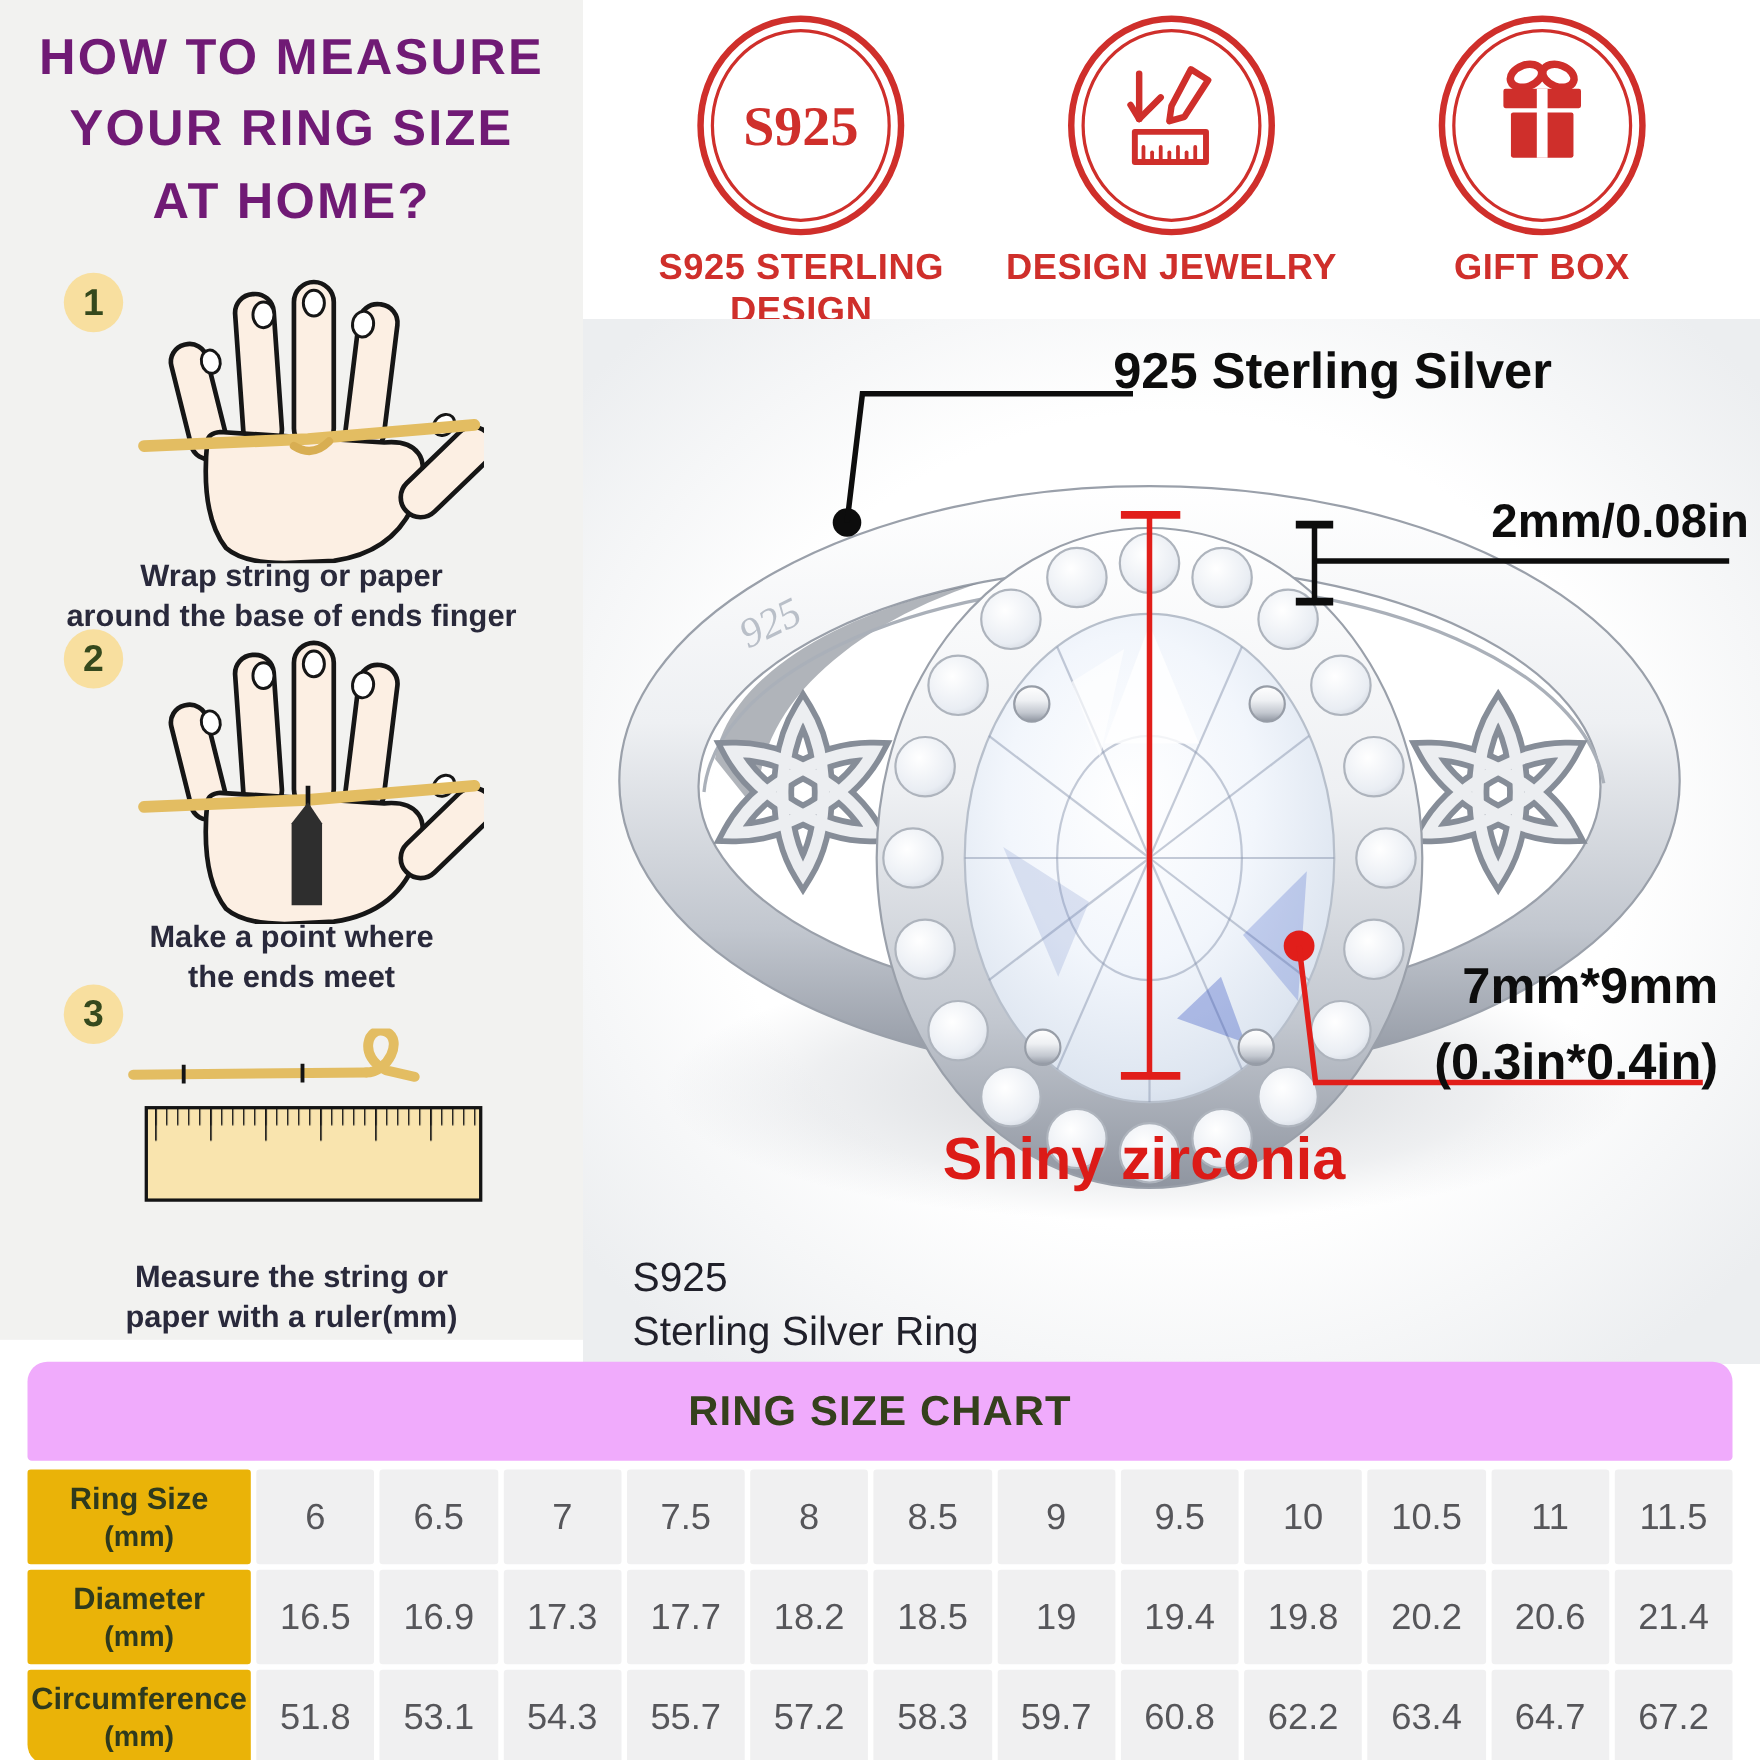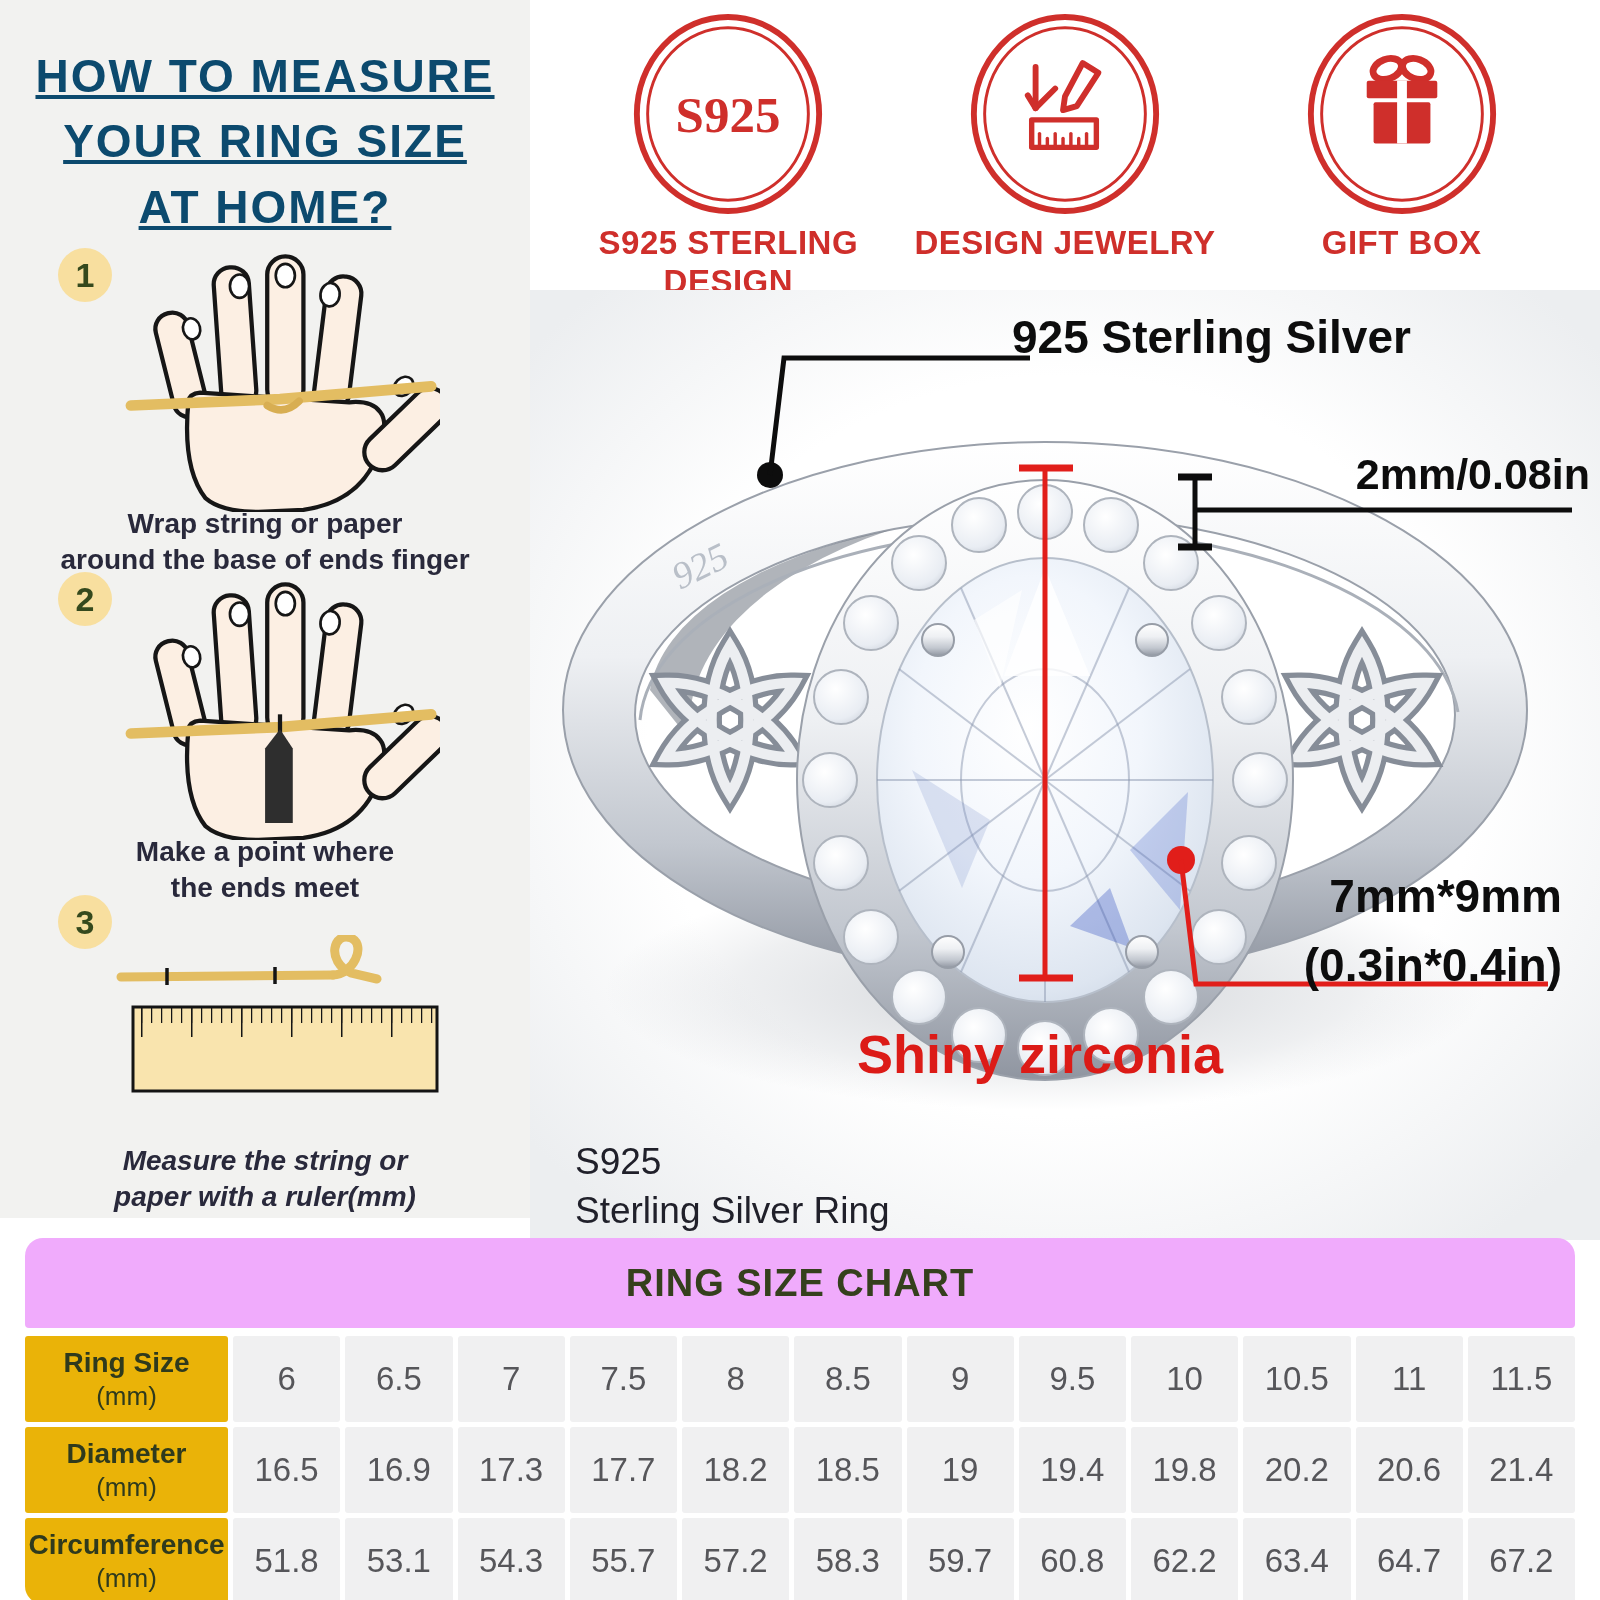--- a/index.html
+++ b/index.html
@@ -3,22 +3,22 @@
 <meta charset="utf-8">
 <style>
   html,body{margin:0;padding:0;}
   body{
     width:1600px;height:1600px;position:relative;overflow:hidden;
     background:#ffffff;font-family:"Liberation Sans",sans-serif;
     -webkit-font-smoothing:antialiased;
   }
   
   .left-panel{position:absolute;left:0;top:0;width:530px;height:1218px;background:#f2f2f0;}
-  .panel-title{margin-top:44px;text-align:center;font-size:46px;font-weight:700;
-    letter-spacing:2px;color:#0c4a6e;line-height:1.42;text-decoration:underline;}
+  .panel-title{margin-top:19px;text-align:center;font-size:46px;font-weight:700;
+    letter-spacing:2px;color:#701a75;line-height:1.42;}
   .step{position:absolute;left:0;width:530px;}
   .step-badge{position:absolute;left:58px;top:0;width:54px;height:54px;border-radius:50%;
     background:#f8df9f;color:#35491d;font-size:34px;font-weight:700;
     display:flex;align-items:center;justify-content:center;}
   .step-illu{position:absolute;}
   .step-caption{position:absolute;left:15px;width:500px;text-align:center;
     font-size:28px;font-weight:700;color:#29293b;line-height:1.3;}
   
   .icons-row{position:absolute;left:530px;top:12px;width:1070px;height:290px;
     display:flex;justify-content:space-between;padding:0 30px;box-sizing:border-box;}
@@ -38,21 +38,21 @@
   
   .size-chart{position:absolute;left:25px;top:1238px;width:1550px;}
   .chart-header{height:90px;background:#f0abfc;border-radius:18px 18px 4px 4px;
     display:flex;align-items:center;justify-content:center;
     font-size:38px;font-weight:700;letter-spacing:1px;color:#35401d;}
   .chart-grid{margin-top:8px;display:grid;grid-template-columns:203px repeat(12,1fr);
     gap:5px;background:#ffffff;}
   .cell{height:86px;display:flex;align-items:center;justify-content:center;border-radius:3px;}
   .cell-label{background:#eab308;flex-direction:column;color:#2f3a1d;
     font-size:28px;font-weight:700;line-height:1.25;text-align:right;}
-  .cell-label .unit{font-weight:400;font-size:26px;}
+  .cell-label .unit{font-weight:700;font-size:26px;}
   .cell-value{background:#f0f0f1;color:#56565a;font-size:33px;font-weight:400;}
 </style>
 </head>
 <body>
 
 <div class="left-panel">
   <div class="panel-title">
     <div>HOW TO MEASURE</div>
     <div>YOUR RING SIZE</div>
     <div>AT HOME?</div>
@@ -141,21 +141,21 @@
         </pattern>
       </defs>
       <path d="M16,42 L228,40" stroke="#e3bd62" stroke-width="9" stroke-linecap="round" fill="none"></path>
       <path d="M228,40 C248,40 262,10 246,3 C229,-4 220,26 246,38 L272,44" stroke="#e3bd62" stroke-width="9" stroke-linecap="round" fill="none"></path>
       <line x1="62" y1="33" x2="62" y2="50" stroke="#141414" stroke-width="3.5"></line>
       <line x1="170" y1="32" x2="170" y2="49" stroke="#141414" stroke-width="3.5"></line>
       <rect x="28" y="72" width="304" height="84" fill="#f9e4ae" stroke="#141414" stroke-width="3"></rect>
       <rect x="30" y="72" width="300" height="84" fill="url(#mmTicks)"></rect>
       <rect x="30" y="72" width="300" height="84" fill="url(#cmTicks)"></rect>
     </svg>
-    <div class="step-caption" style="top:248px;font-style:italic;">
+    <div class="step-caption" style="top:248px;">
       <div>Measure the string or</div>
       <div>paper with a ruler(mm)</div>
     </div>
   </div>
 </div>
 
 <div class="icons-row">
   <div class="feature">
     <svg width="196" height="204" viewBox="0 0 200 208">
       <ellipse cx="100" cy="104" rx="93" ry="99" fill="#ffffff" stroke="#cf2f2b" stroke-width="6"></ellipse>

